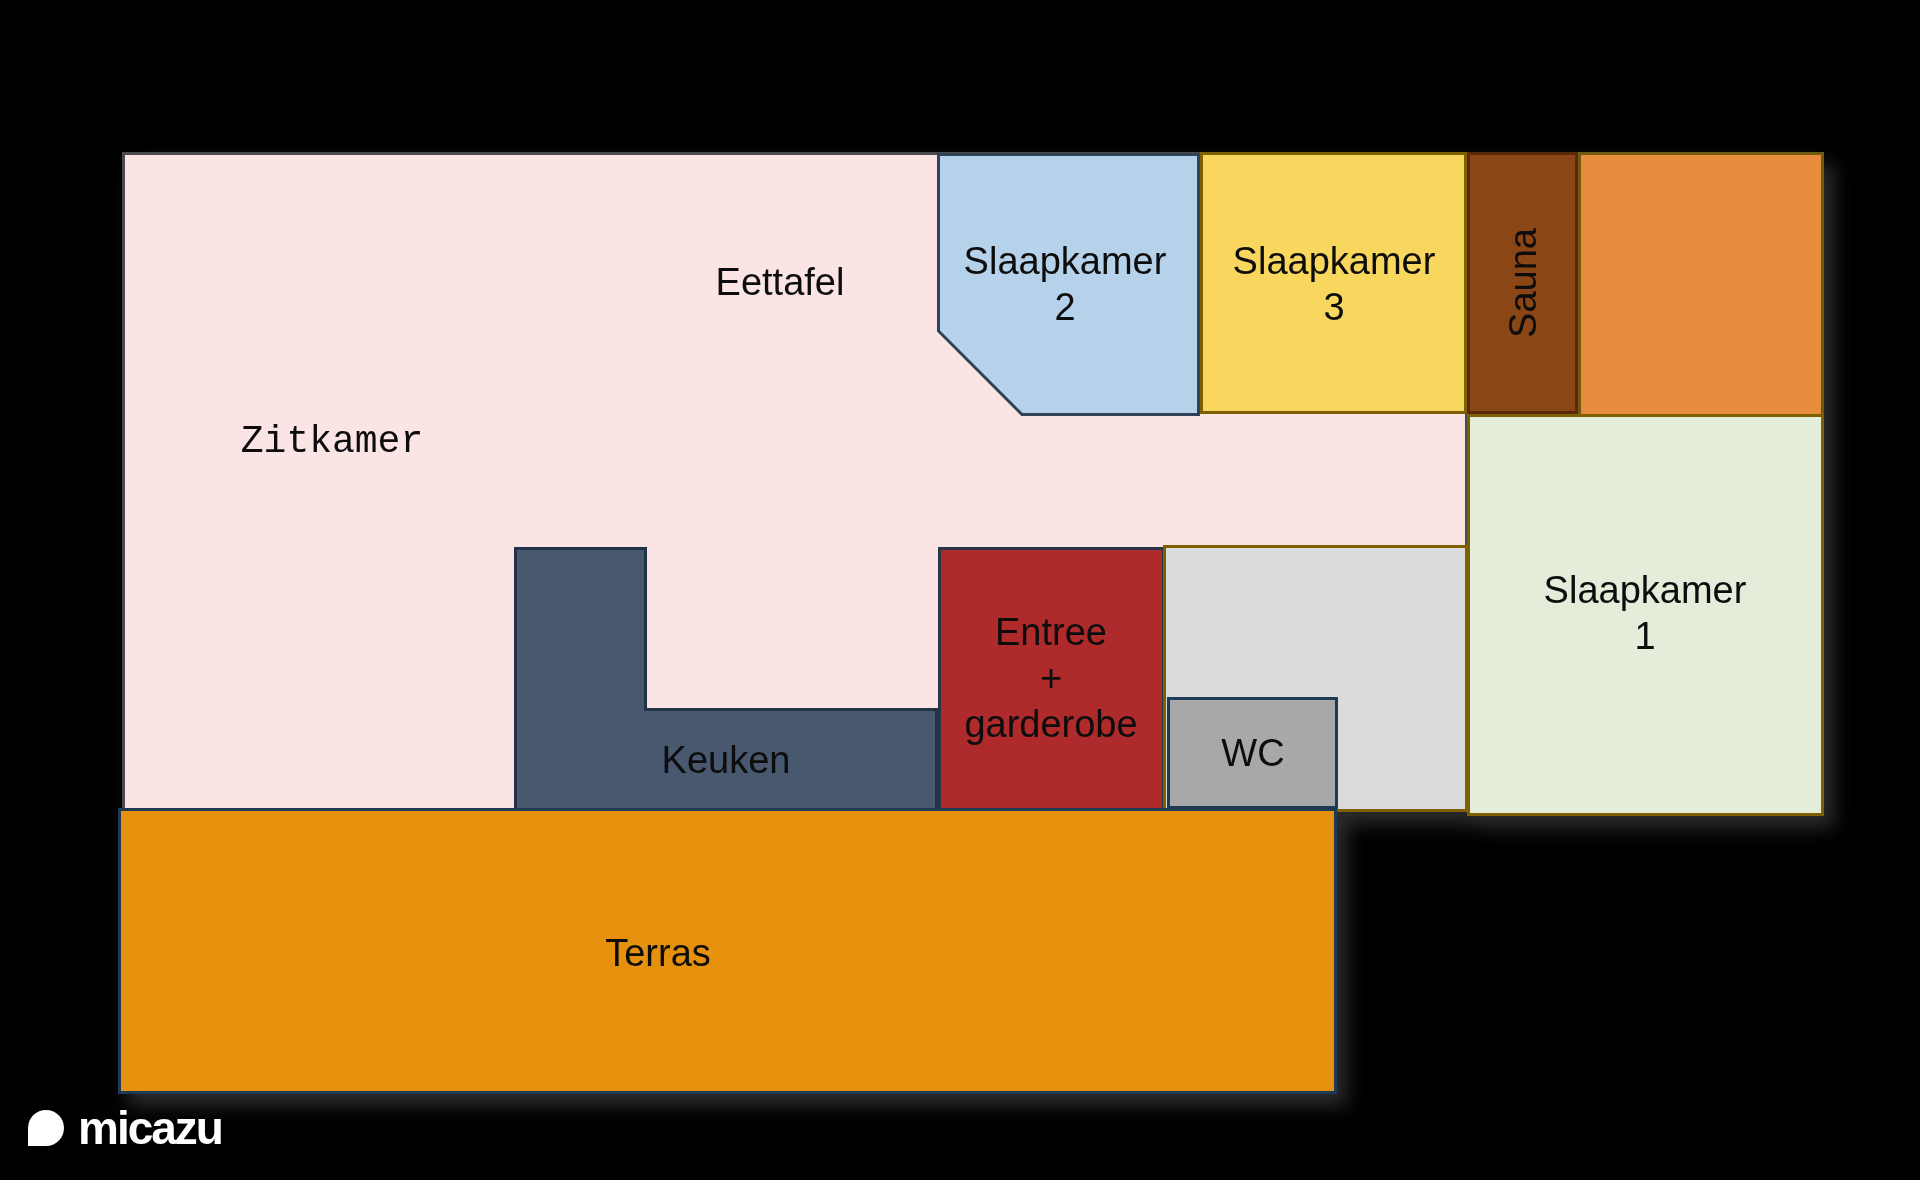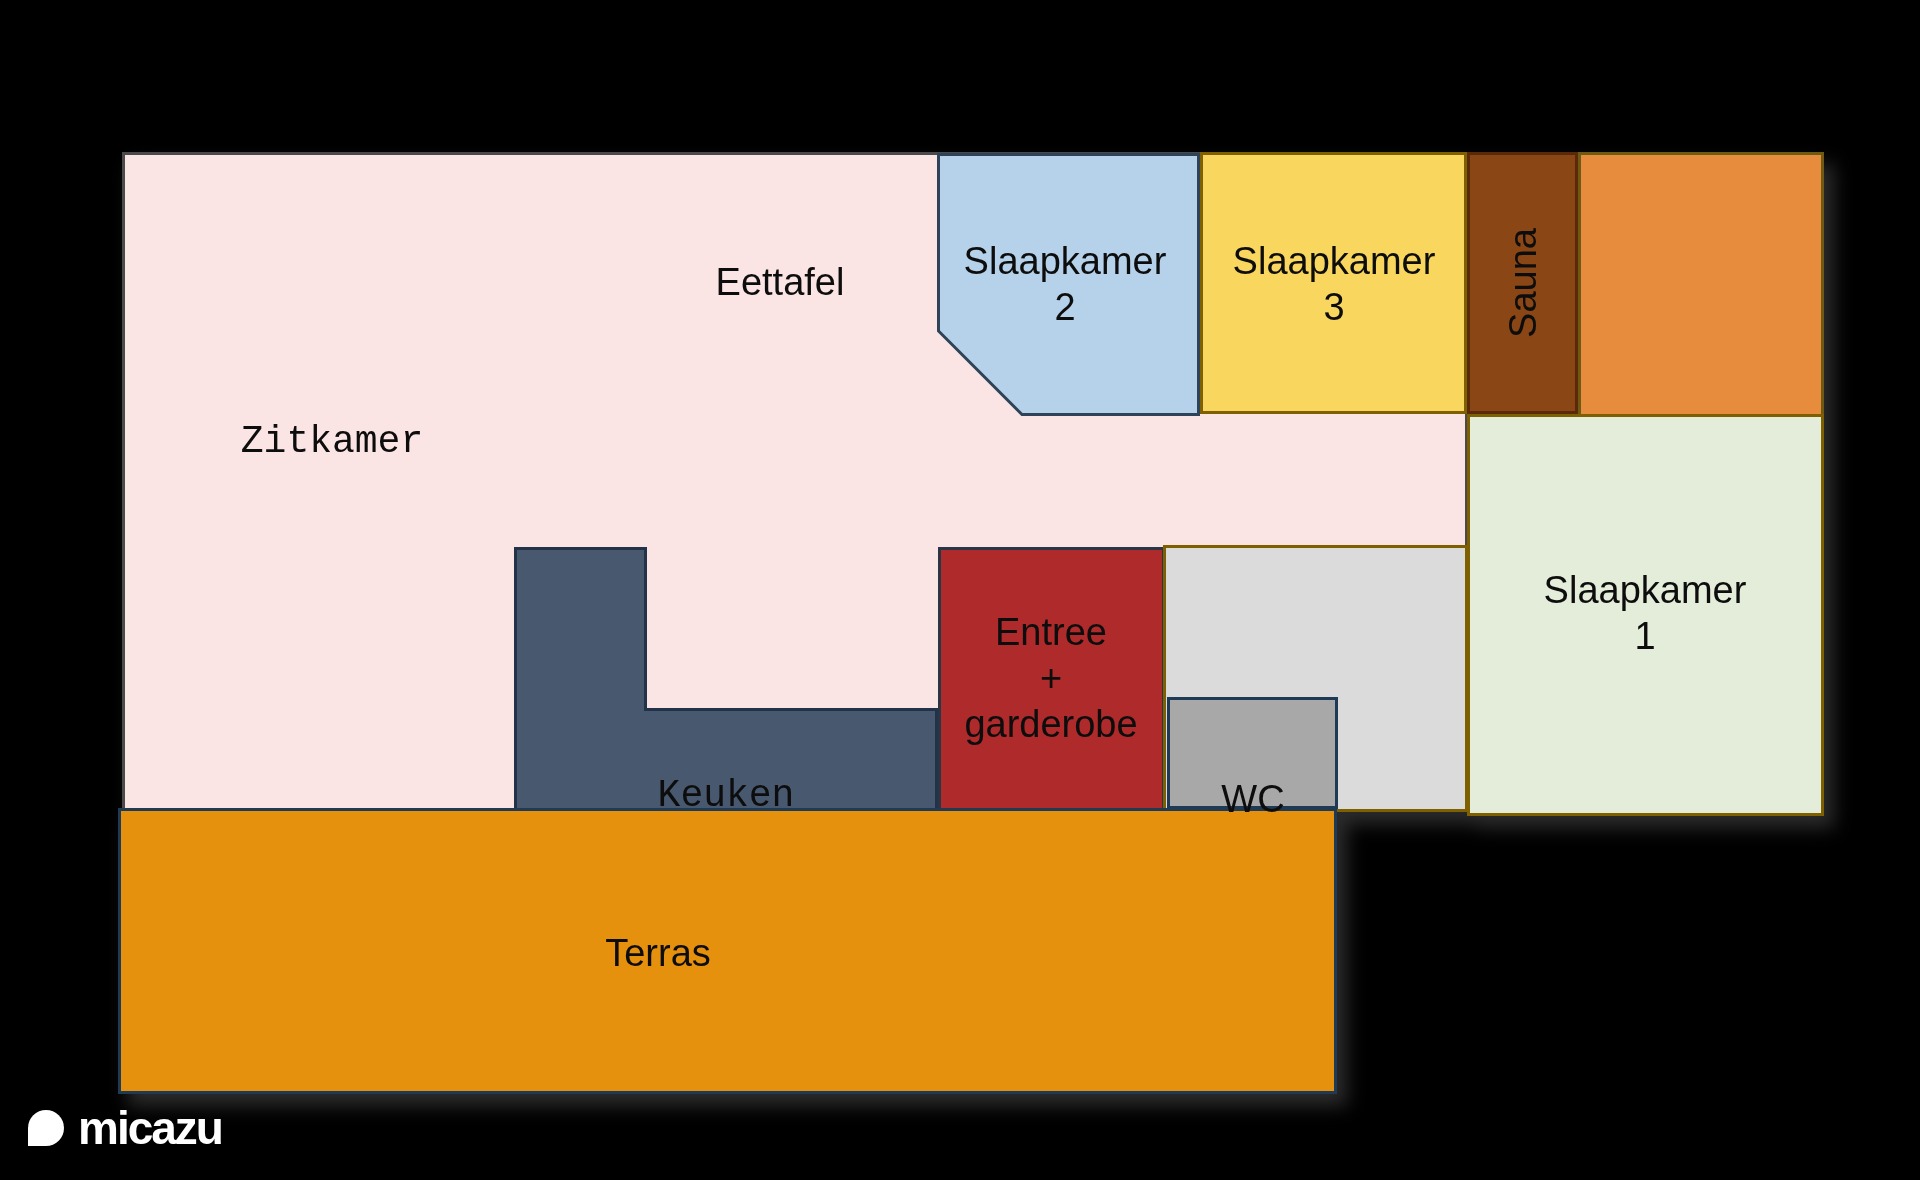--- a/index.html
+++ b/index.html
@@ -38,23 +38,23 @@
     text-align:center;white-space:nowrap;
   }
   .l-zitkamer   {left:332px; top:442px;font-family:Liberation Mono, monospace;}
   .l-eettafel   {left:780px; top:282px;}
   .l-slaapkamer2{left:1065px;top:284px;}
   .l-slaapkamer3{left:1334px;top:284px;}
   .l-sauna      {left:1523px;top:283px;transform:translate(-50%,-50%) rotate(-90deg);}
   .l-ensuite    {left:1701px;top:315px;}
   .l-slaapkamer1{left:1645px;top:613px;}
   .l-badkamer2  {left:1322px;top:620px;}
-  .l-wc         {left:1253px;top:753px;margin-top:46px;}
+  .l-wc         {left:1253px;top:753px;}
   .l-entree     {left:1051px;top:678px;}
-  .l-keuken     {left:726px; top:796px;font-family:Liberation Mono, monospace;}
+  .l-keuken     {left:726px; top:760px;}
   .l-terras     {left:658px; top:953px;}
 
   
   .logo{
     position:absolute;left:28px;top:1110px;z-index:30;
     display:flex;align-items:center;gap:14px;
   }
   .logo-icon{
     width:36px;height:36px;background:#fff;
     border-radius:50% 50% 50% 0;

